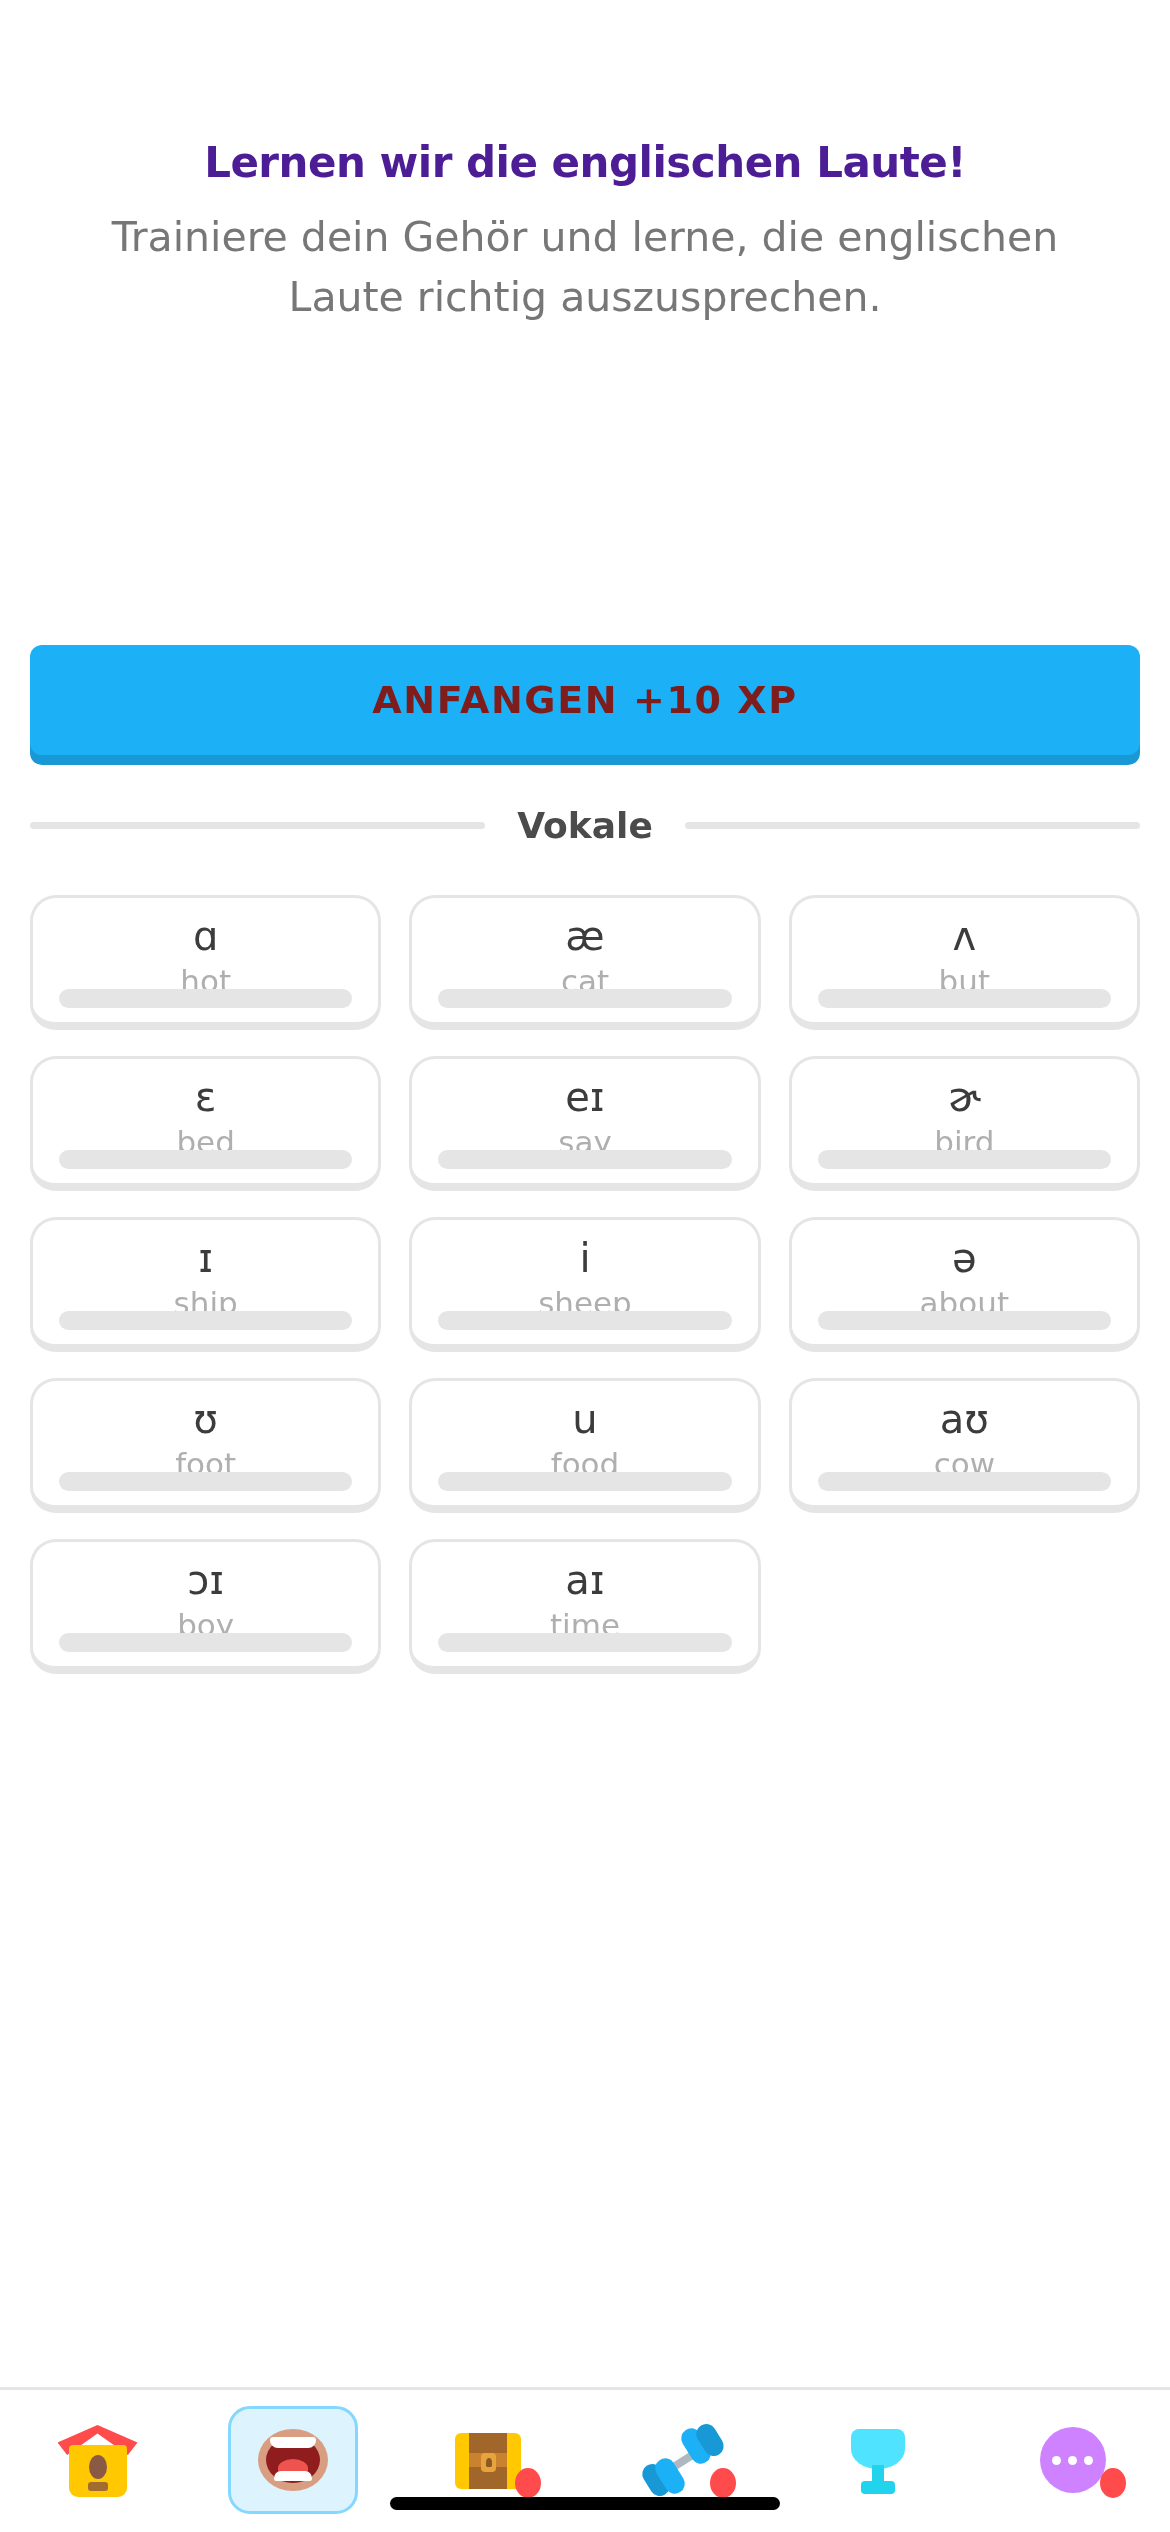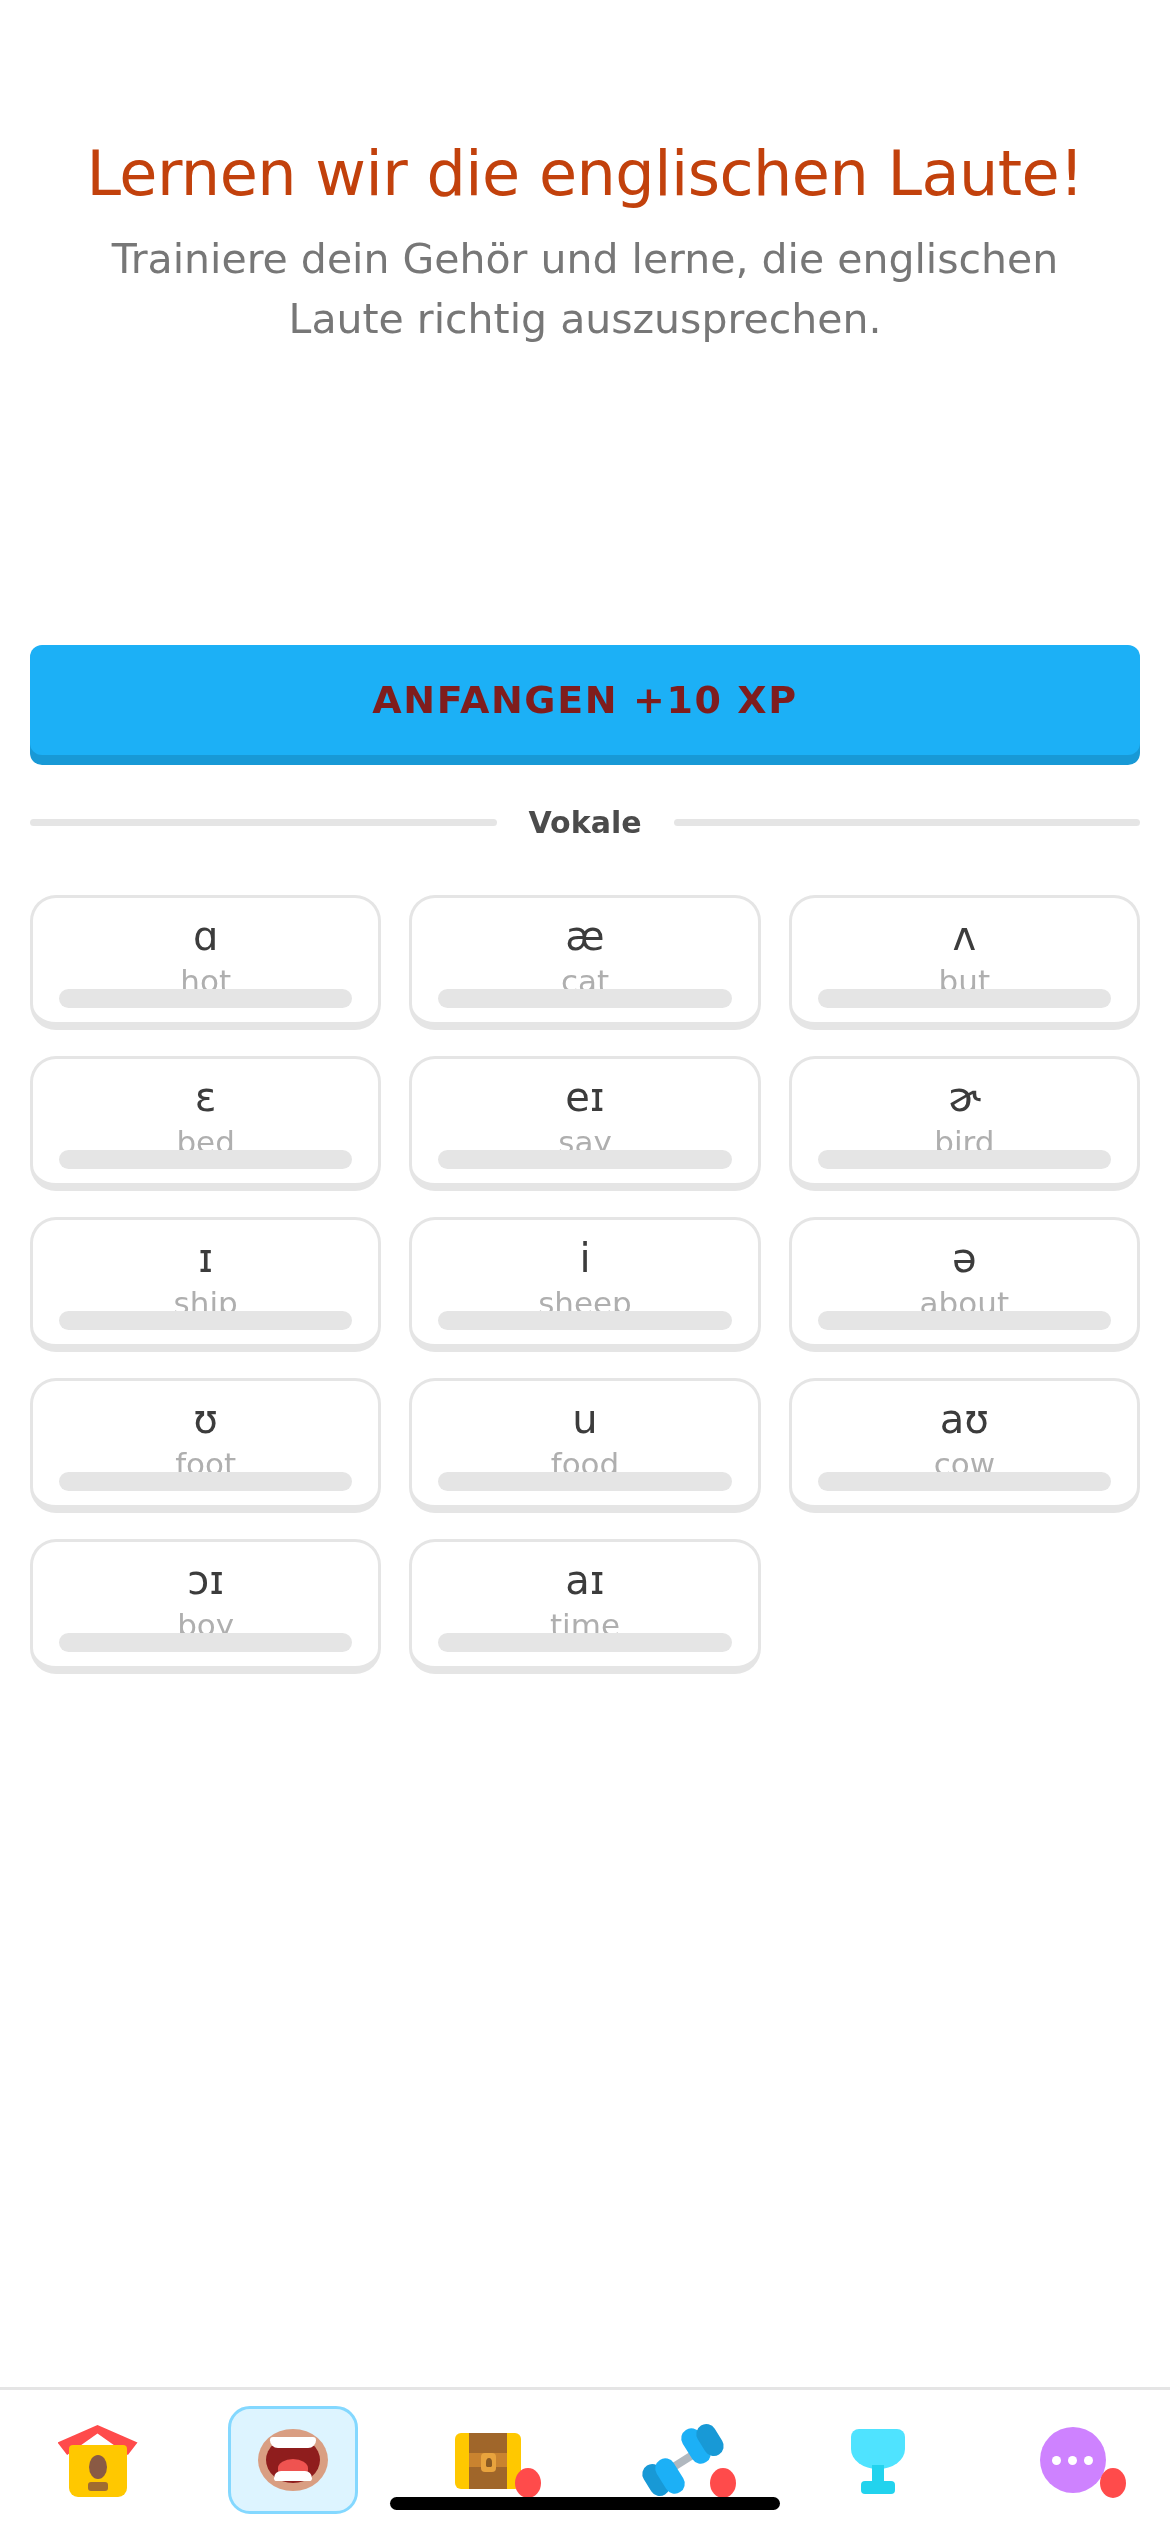--- a/index.html
+++ b/index.html
@@ -36,21 +36,21 @@
   }
   .batt::after{
     content:""; position:absolute; right:-8px; top:8px;
     width:4px; height:11px; background:#000; border-radius:0 3px 3px 0;
   }
   .batt .fill{ background:#000; height:100%; width:90%; border-radius:4px; }
 
   
   .header { position:absolute; top:140px; left:0; width:100%; text-align:center; }
   .title {
-    font-size:62px; font-weight:400; color:#c2410c;
+    font-size:42px; font-weight:700; color:#4c1d95;
     letter-spacing:-0.5px; line-height:1.1;
   }
   .subtitle {
     margin-top:22px; font-size:41px; color:#777777; line-height:1.45;
     padding:0 110px; font-weight:400;
   }
 
   
   .cta-wrap { position:absolute; top:645px; left:30px; right:30px; }
   .cta {
@@ -62,21 +62,21 @@
     cursor:pointer;
   }
 
   
   .section-head {
     position:absolute; top:805px; left:30px; right:30px;
     display:flex; align-items:center; gap:32px;
   }
   .section-head .rule { flex:1; height:7px; background:#e5e5e5; border-radius:4px; }
   .section-head .label {
-    font-size:30px; font-weight:700; color:#4b4b4b; white-space:nowrap;
+    font-size:36px; font-weight:700; color:#4b4b4b; white-space:nowrap;
   }
 
   
   .grid {
     position:absolute; top:895px; left:30px; right:30px;
     display:grid; grid-template-columns:repeat(3, 1fr);
     gap:26px 28px;
   }
   .card {
     position:relative; height:135px;

